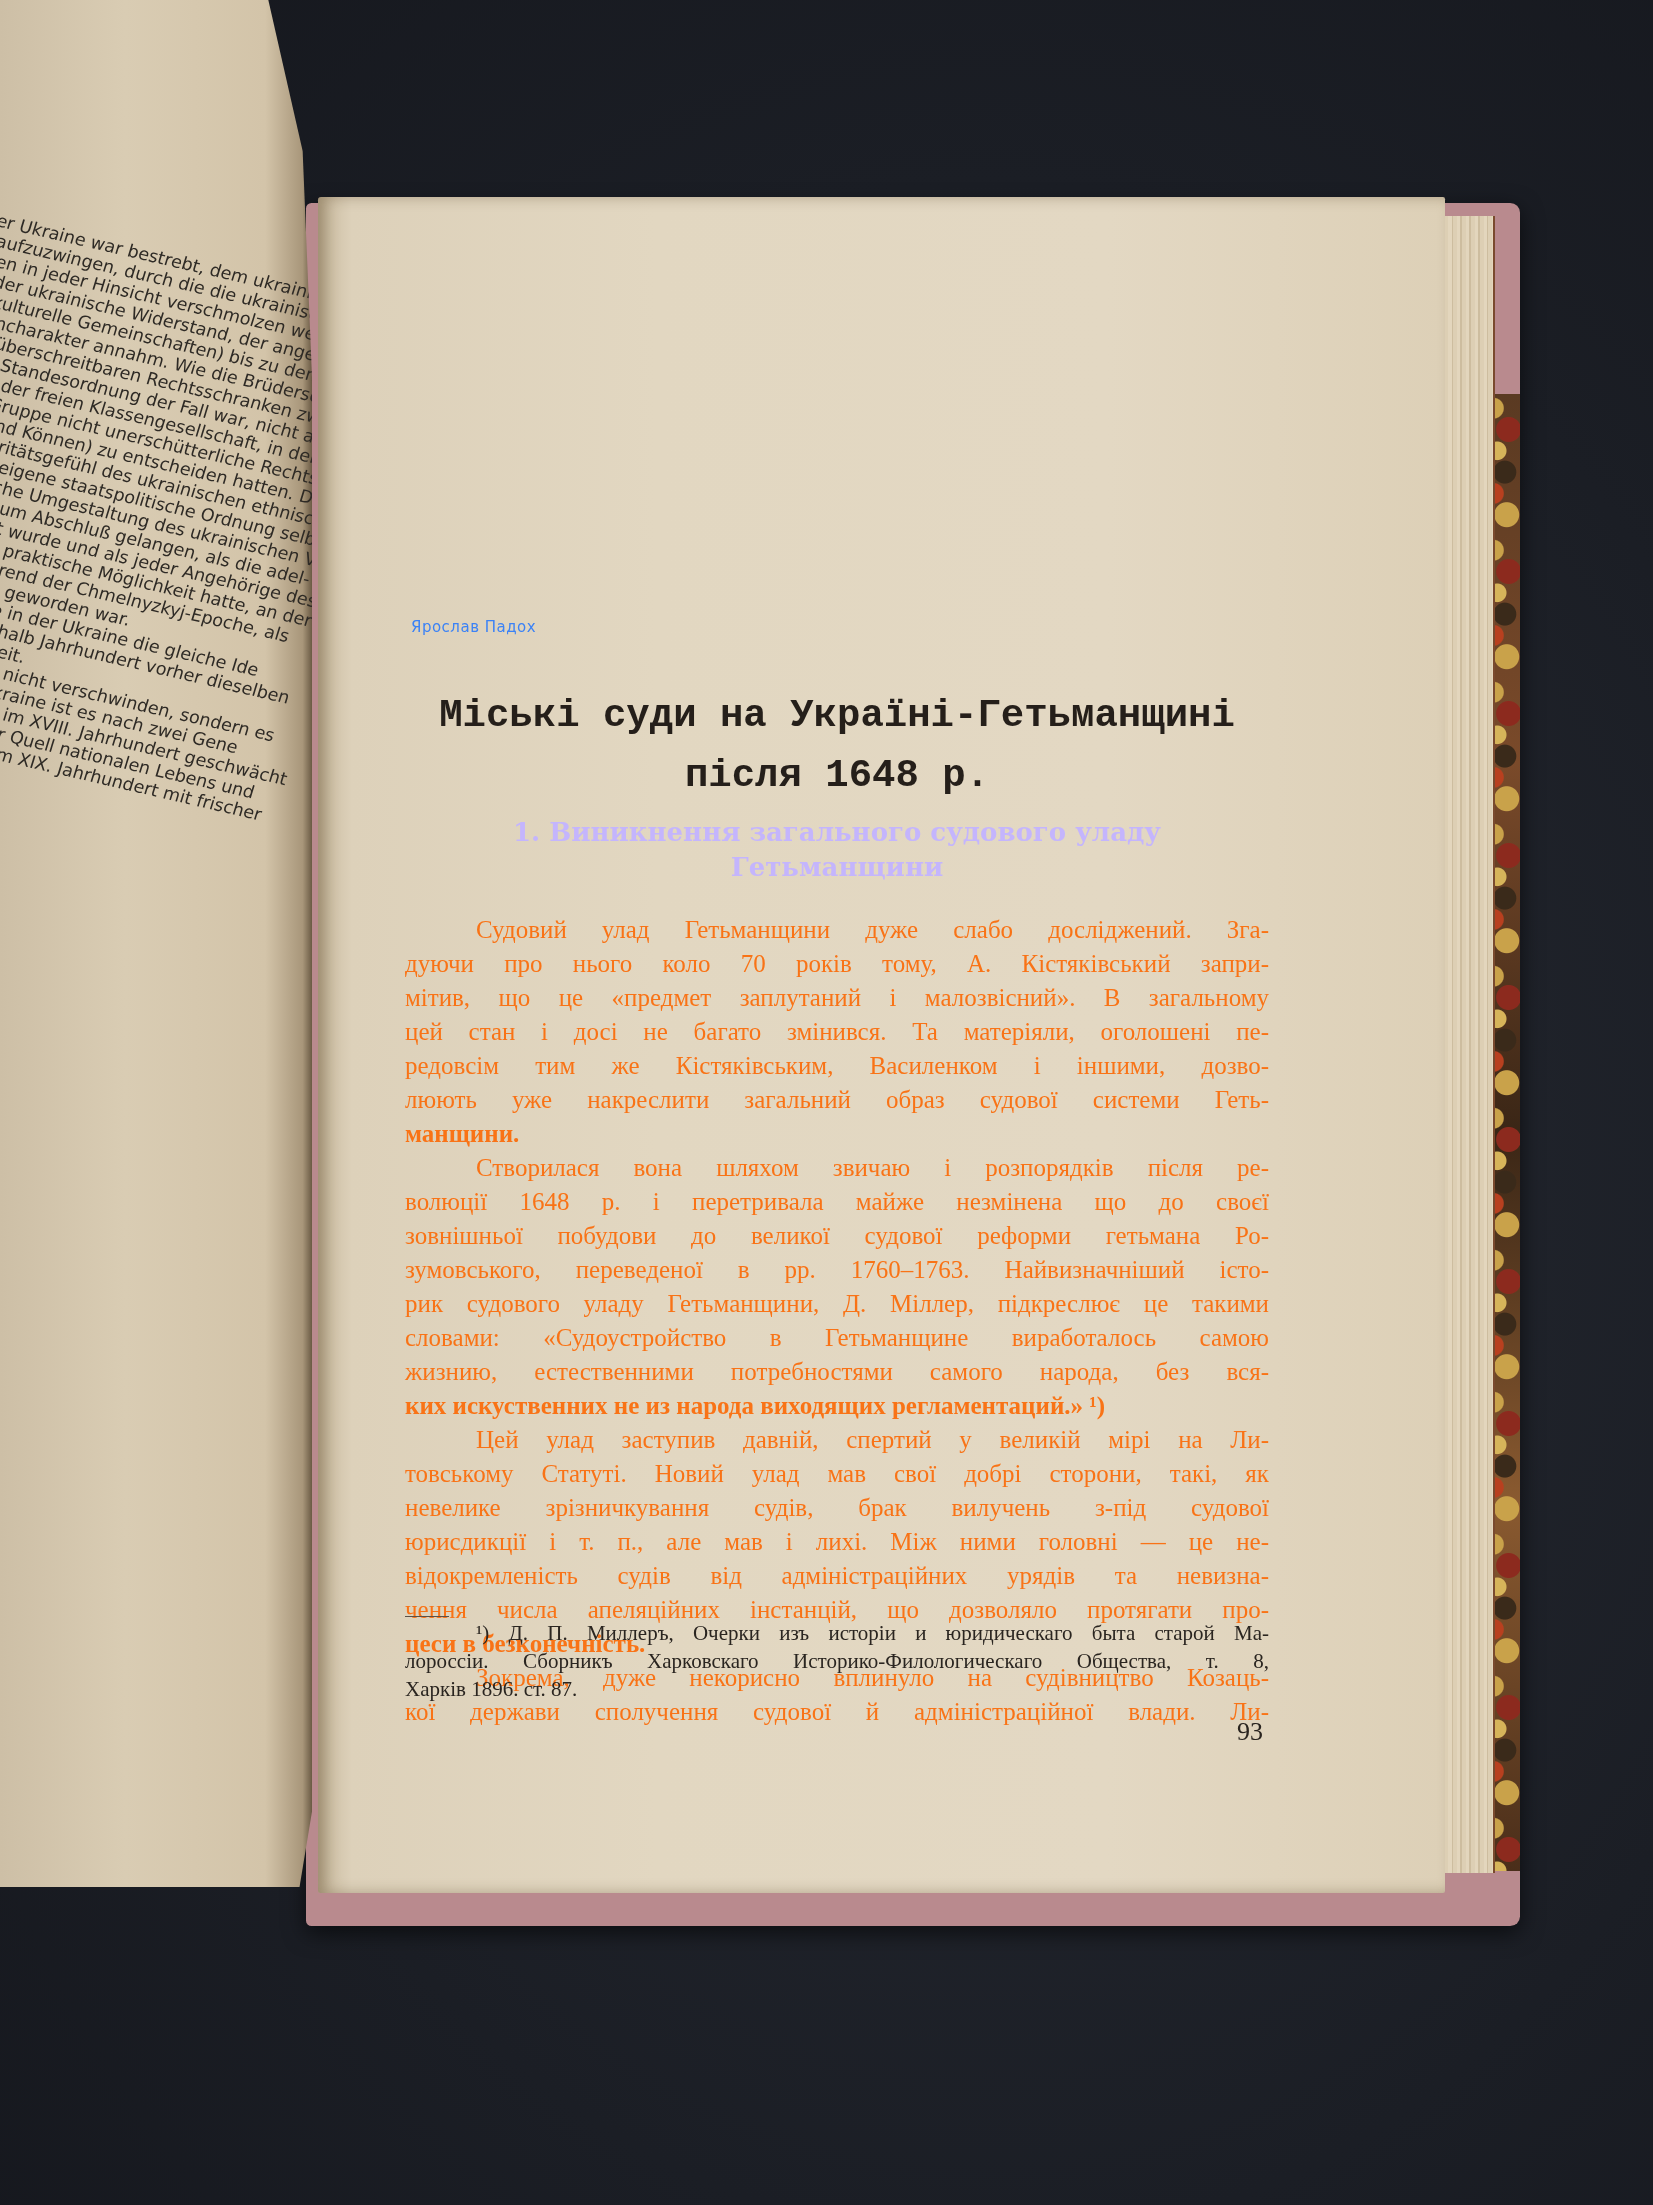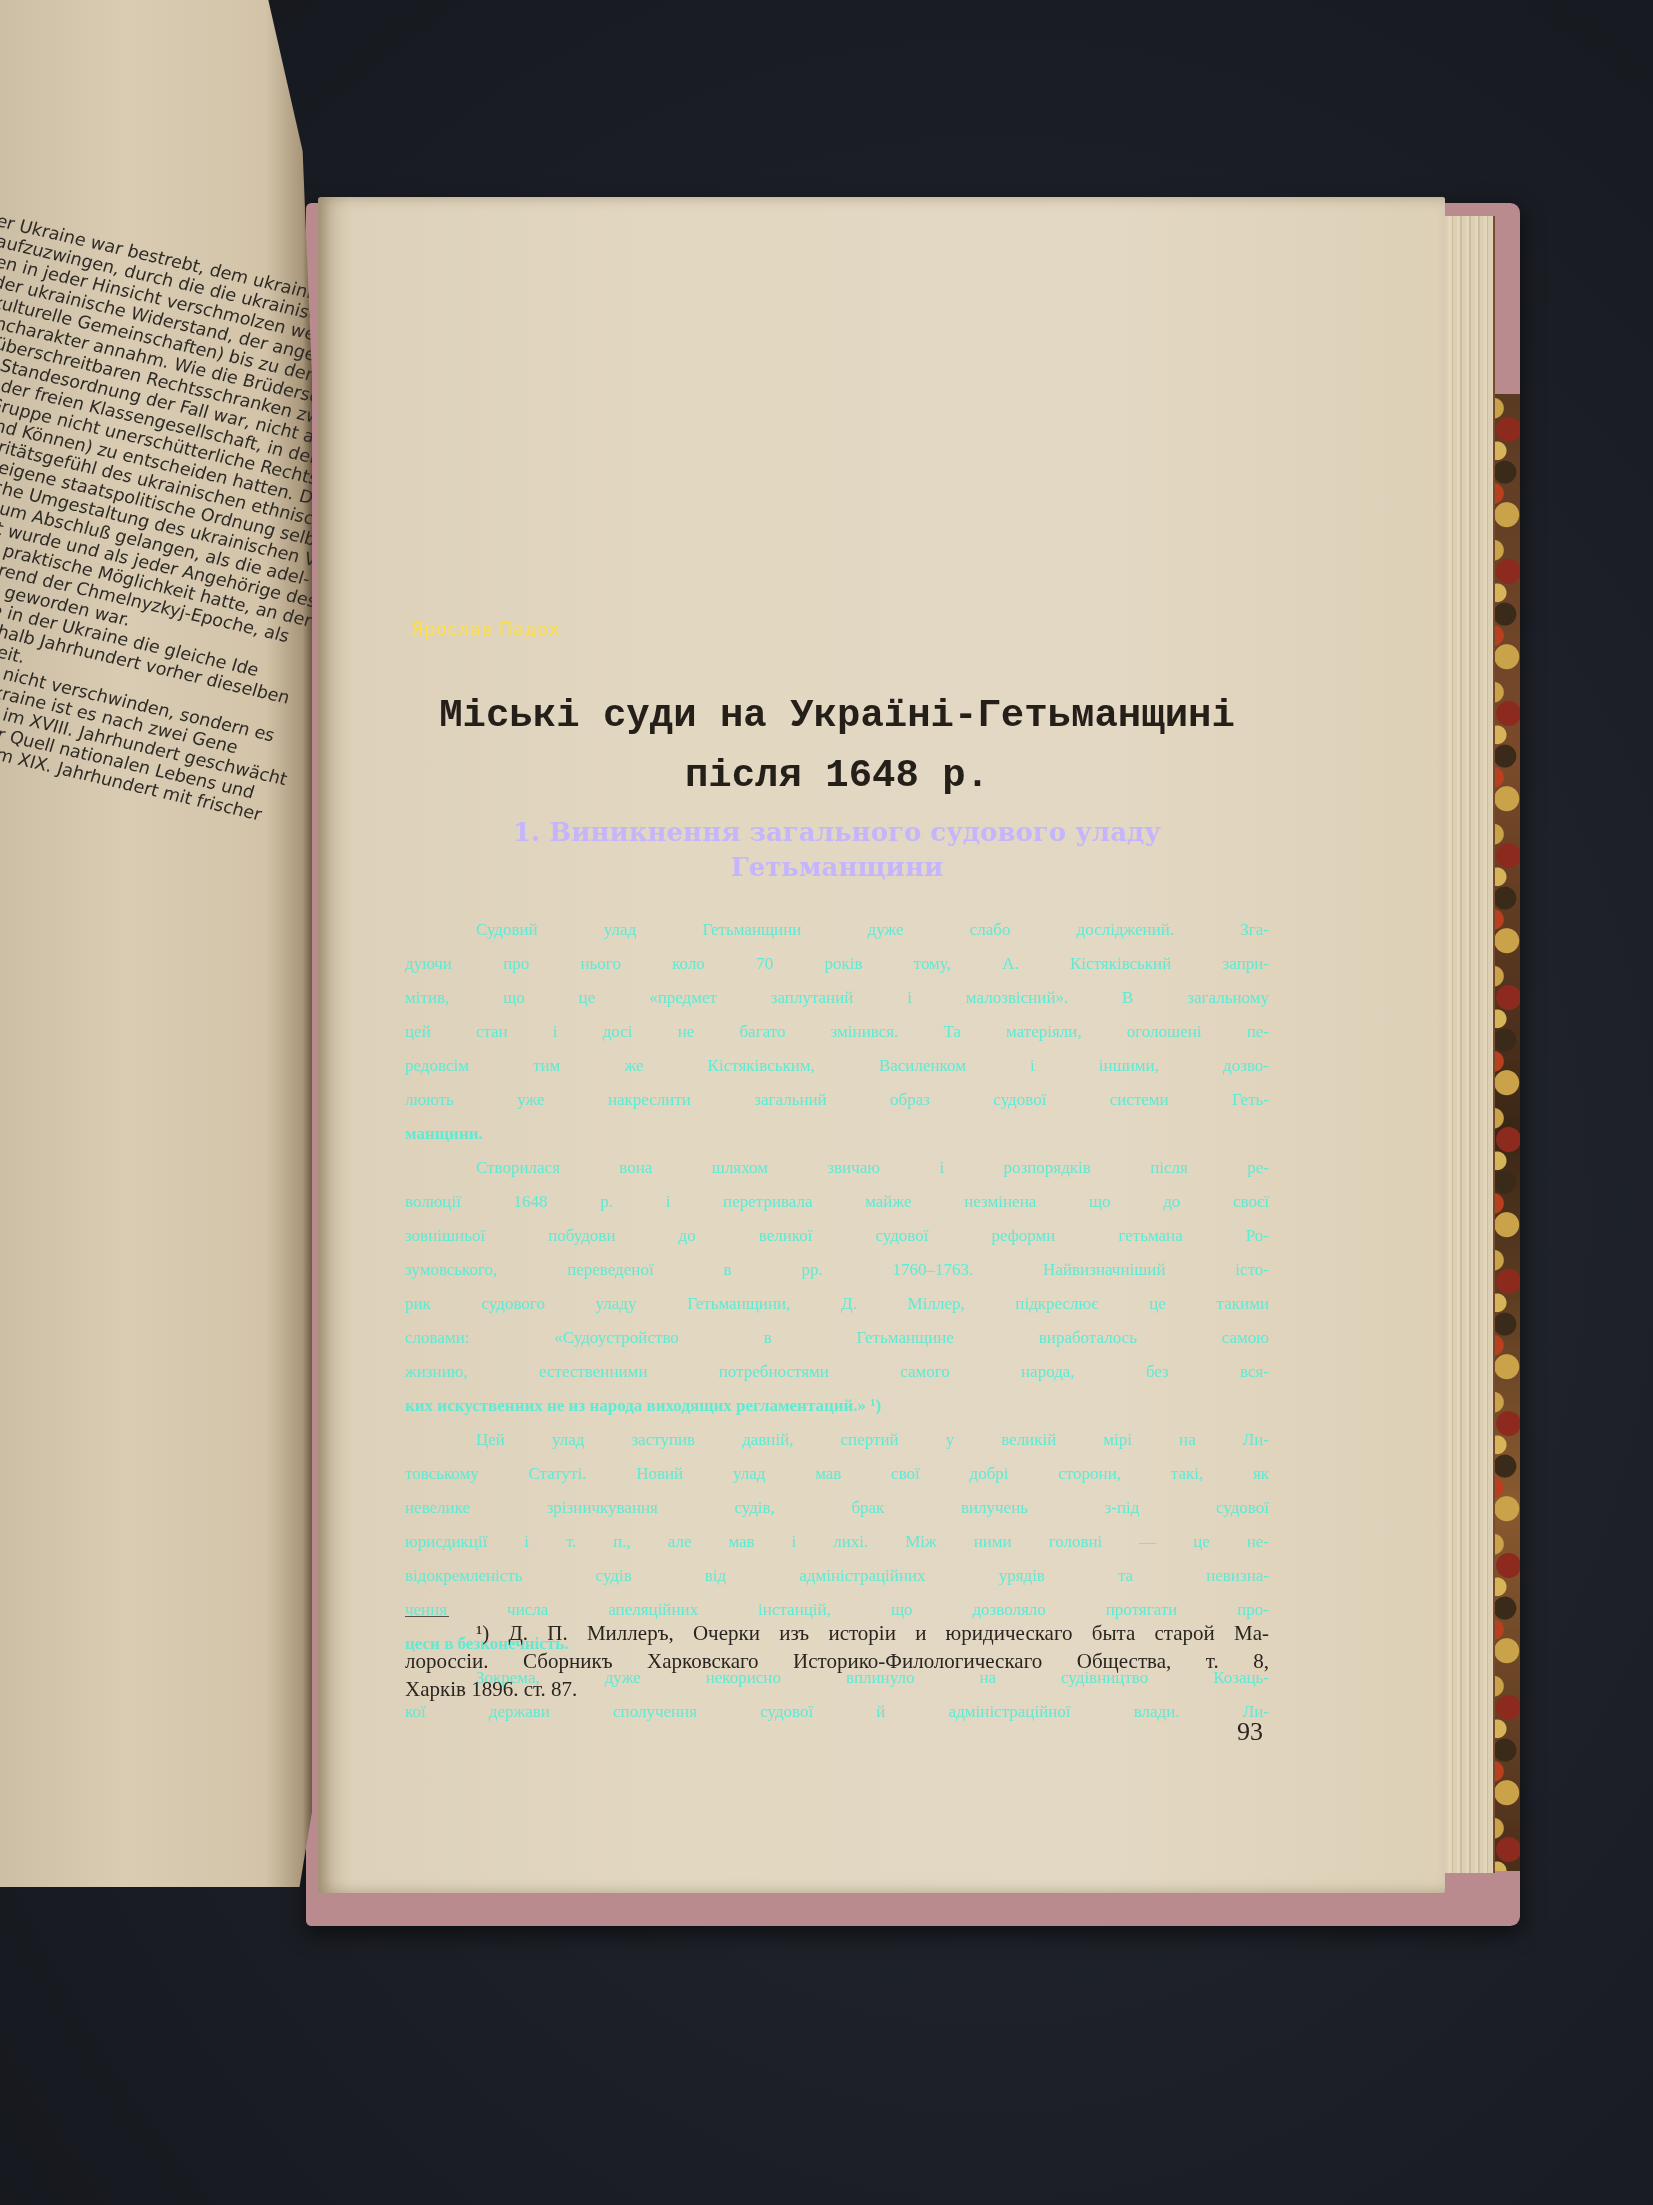--- a/index.html
+++ b/index.html
@@ -51,33 +51,33 @@
   }
   
   .right-page{
     position:absolute;left:318px;top:197px;width:1127px;height:1696px;
     background:linear-gradient(90deg,#c8b99e 0%,#ddd1ba 3%,#e2d7c1 30%,#e3d8c3 70%,#ddd0b7 100%);
     border-radius:3.3px 2.2px 2.2px 2.2px;
     box-shadow:inset 7.7px 0 14.2px rgba(80,60,30,.35);
   }
   .author{
     position:absolute;left:411px;top:618px;
-    font-family:"DejaVu Sans",sans-serif;font-size:18px;letter-spacing:0.5px;color:#fde047;
+    font-family:"DejaVu Sans",sans-serif;font-size:15px;letter-spacing:0.5px;color:#3b82f6;
   }
   .title{
     position:absolute;left:405px;top:686px;width:864px;text-align:center;
     font-family:Liberation Mono, monospace;font-weight:bold;font-size:39px;line-height:60px;color:#251f1a;
   }
   .subtitle{
     position:absolute;left:405px;top:815px;width:864px;text-align:center;
     font-family:"DejaVu Serif",serif;font-weight:bold;font-size:26px;line-height:35px;color:#c4b5fd;
   }
   .body{
     position:absolute;left:405px;top:913px;width:864px;
-    font-family:"Liberation Serif",serif;font-size:17px;line-height:34px;color:#5eead4;
+    font-family:"Liberation Serif",serif;font-size:25px;line-height:34px;color:#f97316;
   }
   .body .ln{display:block;text-align:justify;text-align-last:justify;white-space:nowrap;height:34px;}
   .body .ln.last{text-align-last:left;font-weight:bold;}
   .body .ln.indent{padding-left:71px;}
   .fn-rule{position:absolute;left:405px;top:1616px;width:44px;height:1.1px;background:#5a5048;}
   .footnote{
     position:absolute;left:405px;top:1619px;width:864px;
     font-family:"Liberation Serif",serif;font-size:21px;line-height:28px;color:#2a2520;
   }
   .footnote .ln{display:block;text-align:justify;text-align-last:justify;white-space:nowrap;}

